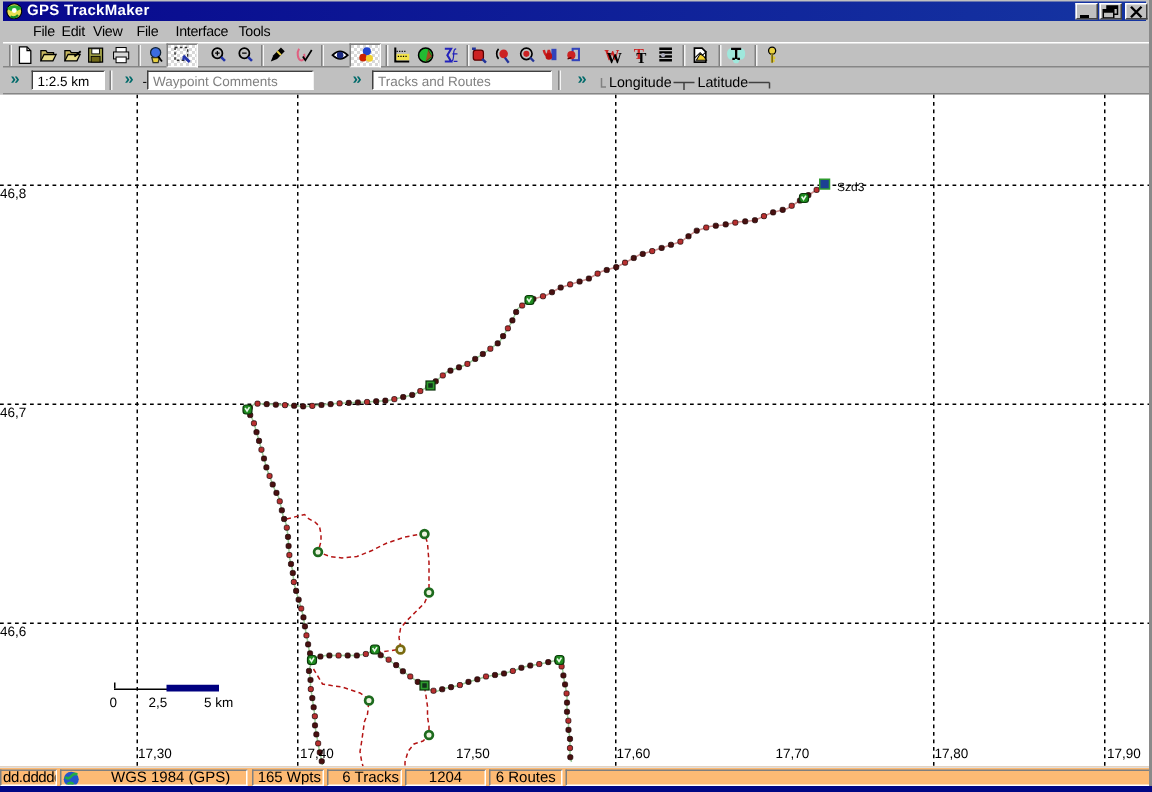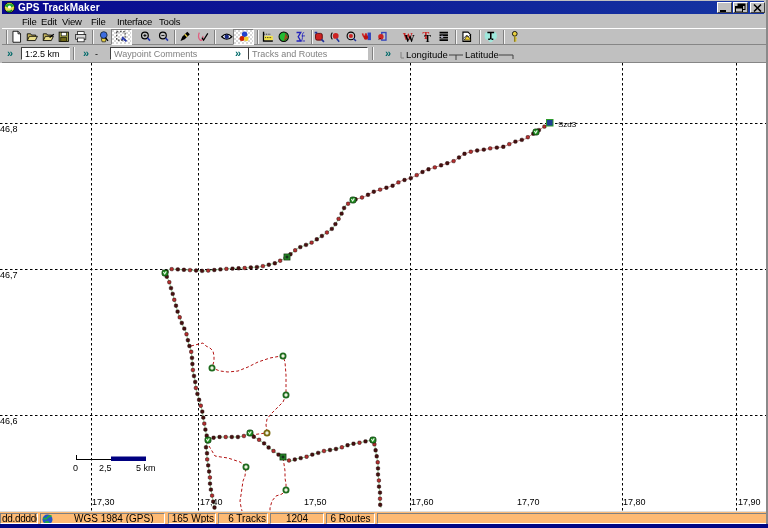--- a/index.html
+++ b/index.html
@@ -253,21 +253,21 @@
           <path d="M8 7v7" stroke="#000" stroke-width=".6"></path>
         </svg>
       </div>
     </div>
  <div class="tb2">
    <span class="chev" style="left:5px">»</span>
    <div class="box" style="left:19px;width:49px">1:2.5 km</div>
    <div class="vsep" style="left:71px"></div>
    <span class="chev" style="left:81px">»</span>
    <span style="position:absolute;left:93px;top:3px">-</span>
-   <div class="box" style="left:108px;width:149px;color:#808080">Waypoint Comments</div>
+   <div class="box" style="left:96px;width:111px;color:#808080">Waypoint Comments</div>
    <span class="chev" style="left:233px">»</span>
    <div class="box" style="left:246px;width:120px;color:#808080">Tracks and Routes</div>
    <div class="vsep" style="left:370px"></div>
    <span class="chev" style="left:383px">»</span>
    <span style="position:absolute;left:394px;top:0"><svg width="130" height="16" viewBox="0 0 130 16">
           <path d="M5 6v6h3" fill="none" stroke="#808080"></path>
           <text x="10" y="12" style="font-family:'Liberation Sans',sans-serif;font-size:9.5px" fill="#000">Longitude</text>
           <path d="M53 9h14M60 9v5" stroke="#404040"></path>
           <text x="69" y="12" style="font-family:'Liberation Sans',sans-serif;font-size:9.5px" fill="#000">Latitude</text>
           <path d="M103 9h14M117 9v4" stroke="#404040"></path>

